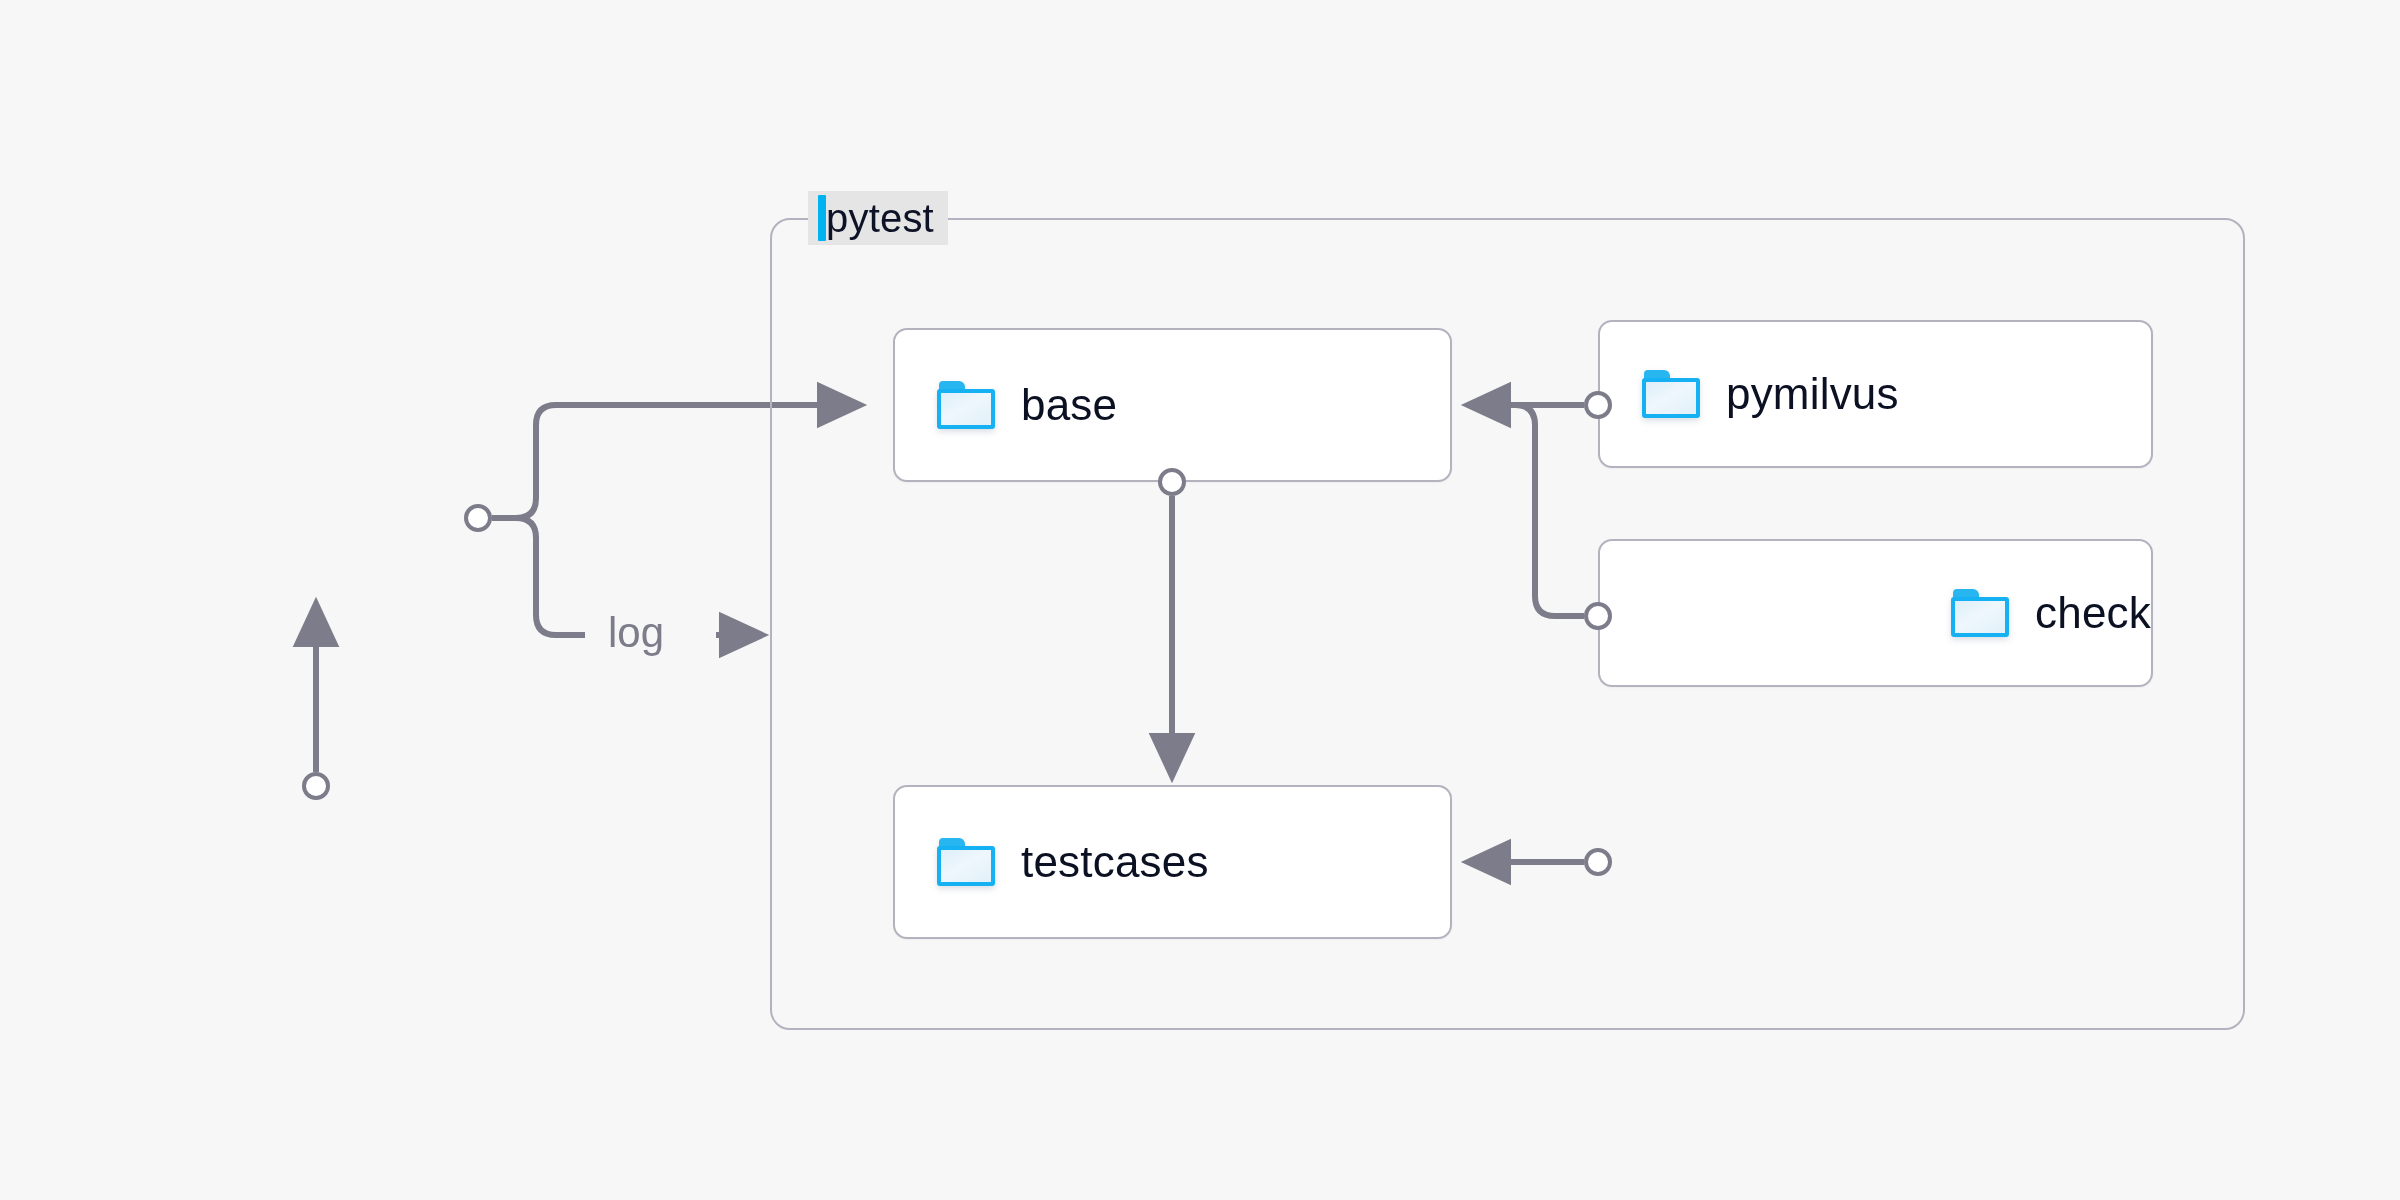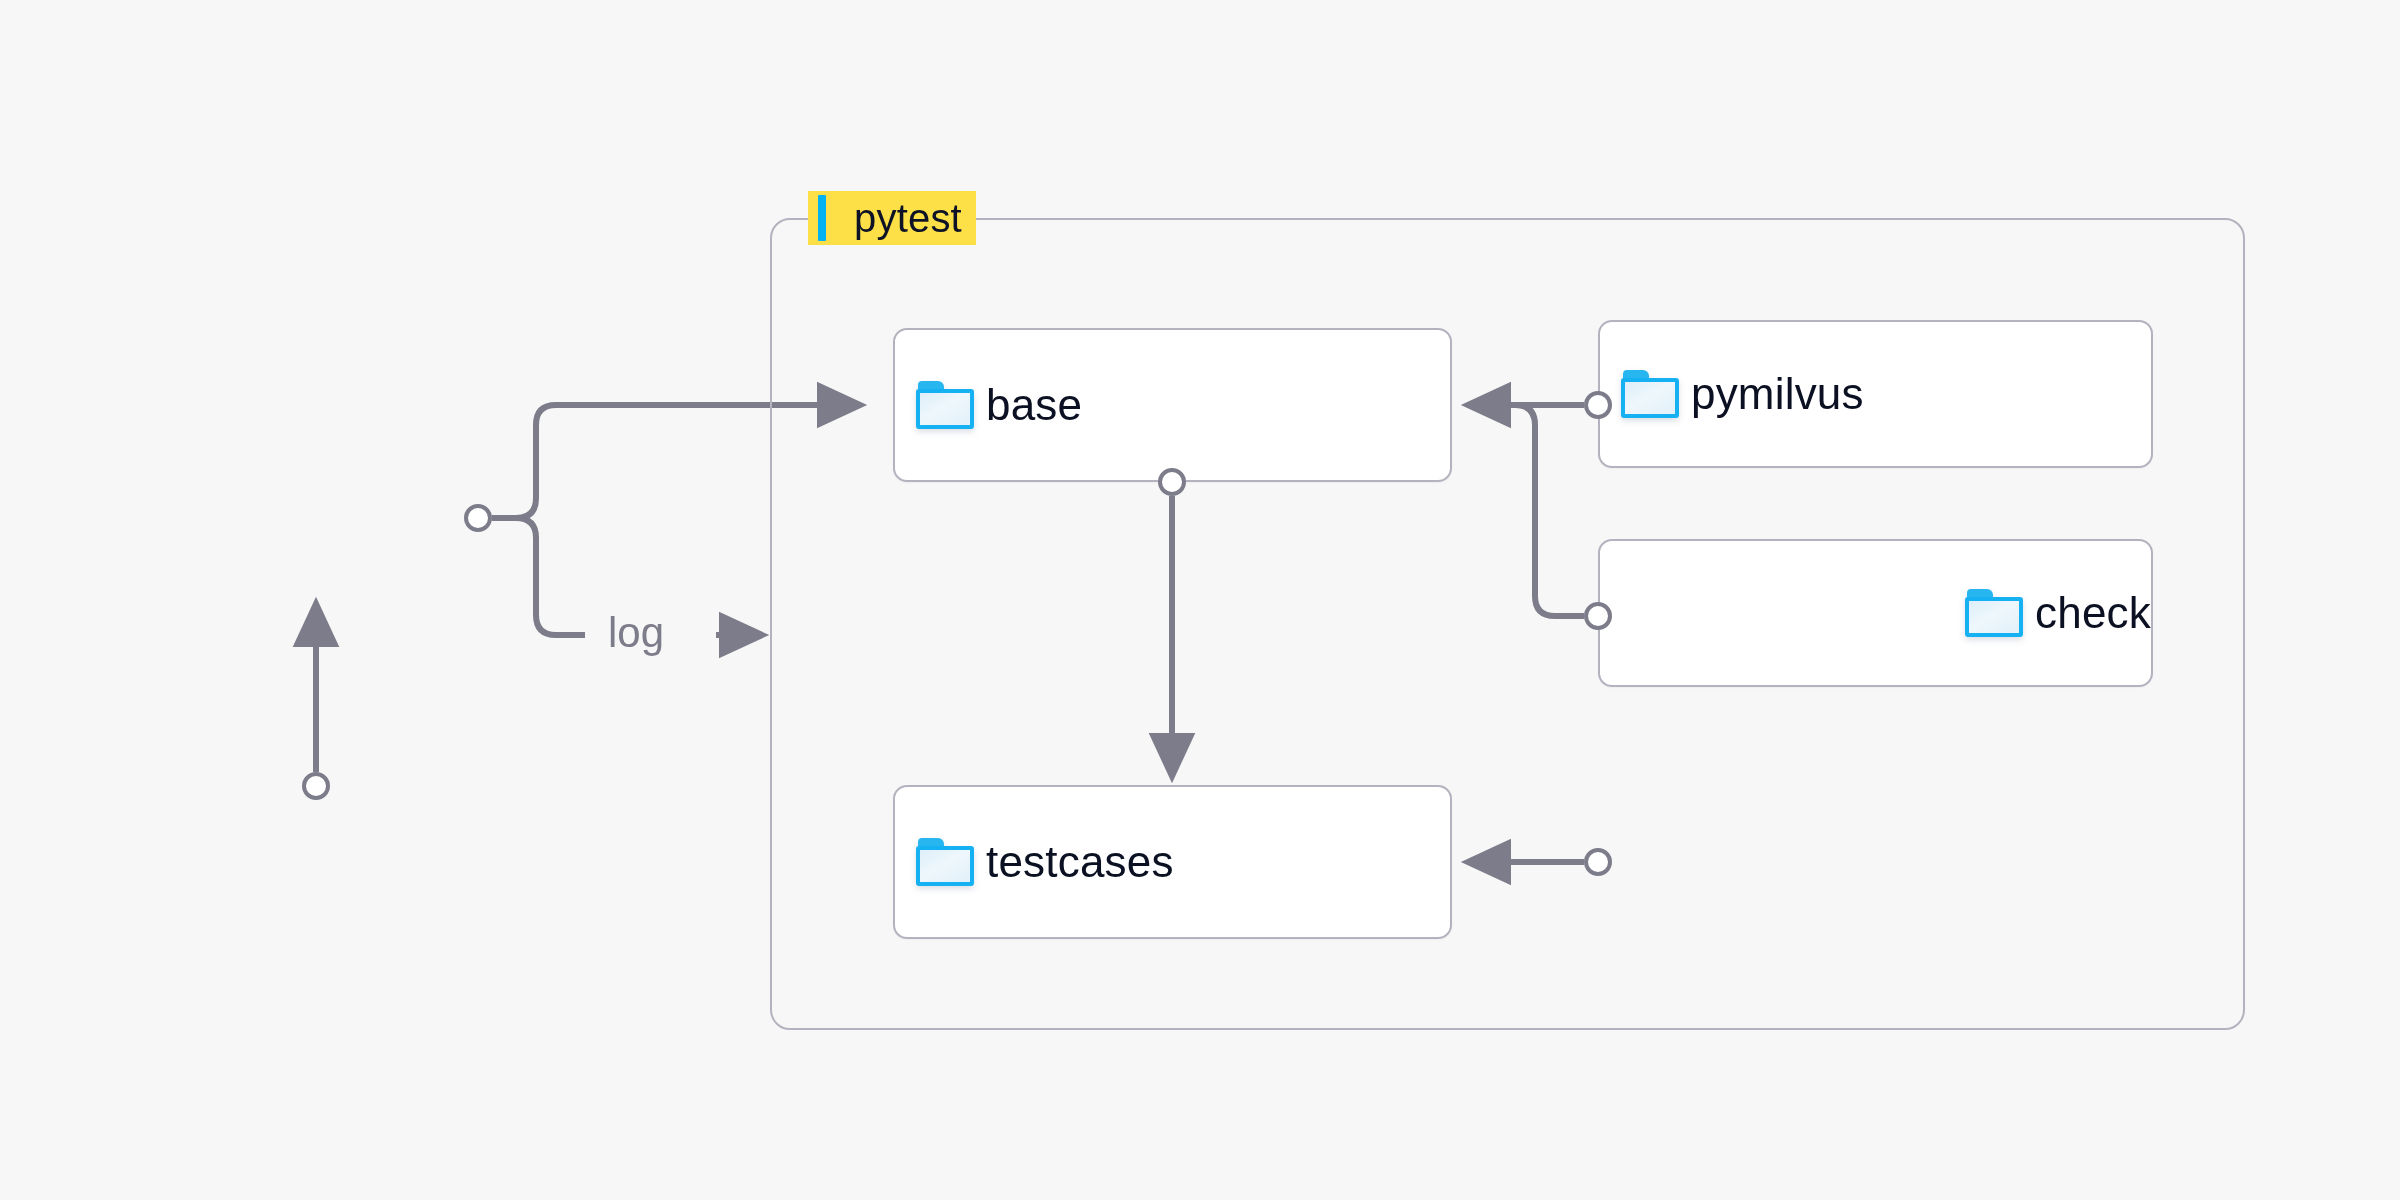--- a/index.html
+++ b/index.html
@@ -26,22 +26,22 @@
     position: absolute;
     border: 2px solid #b4b2bf;
     border-radius: 20px;
     background: transparent;
     box-sizing: border-box;
   }
   .group-label {
     position: absolute;
     display: flex;
     align-items: center;
-    gap: 28px;
-    background: #fde047;
+    gap: 0;
+    background: #e5e5e5;
     padding: 0 14px 0 10px;
     height: 54px;
   }
   .group-bar {
     width: 8px;
     height: 46px;
     background: #00b2f0;
     border-radius: 1px;
     flex: 0 0 auto;
   }
@@ -58,22 +58,22 @@
     background: #ffffff;
     border: 2px solid #b4b2bf;
     border-radius: 14px;
     display: flex;
     align-items: center;
     box-shadow: 0 1px 2px rgba(20,20,40,0.04);
   }
   .node-inner {
     display: flex;
     align-items: center;
-    gap: 12px;
-    padding-left: 21px;
+    gap: 26px;
+    padding-left: 42px;
   }
   .folder-icon {
     flex: 0 0 auto;
     width: 58px;
     height: 48px;
     position: relative;
     filter: drop-shadow(0 3px 3px rgba(60,80,110,0.18));
   }
   .folder-icon .tab {
     position: absolute;

